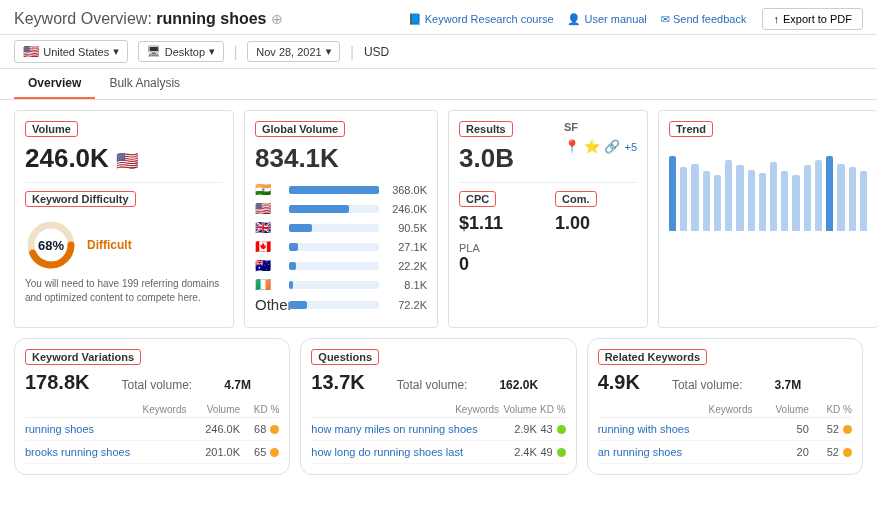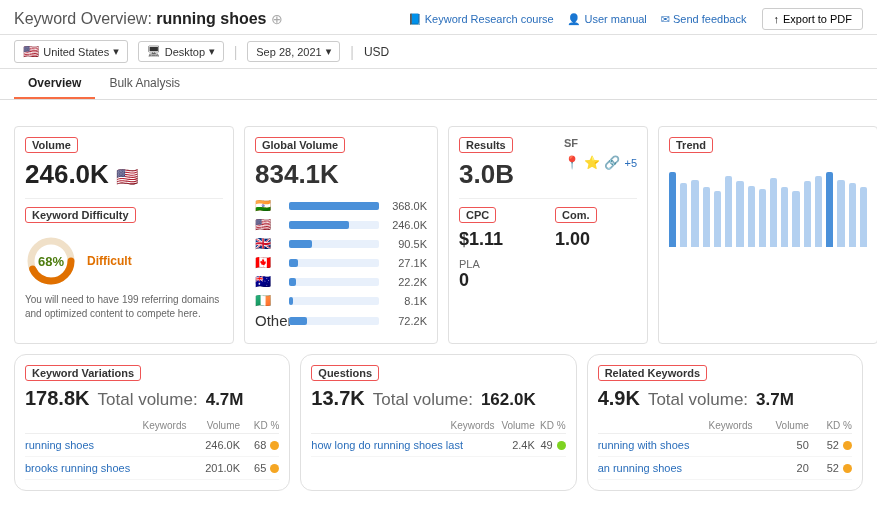--- a/index.html
+++ b/index.html
@@ -24,21 +24,21 @@
     }
     .filter-pill {
       border: 1px solid #ccc; border-radius: 3px; padding: 3px 8px;
       font-size: 11px; display: flex; align-items: center; gap: 4px; cursor: pointer;
     }
     .filter-pill .flag { font-size: 13px; }
     .separator { color: #ccc; font-size: 14px; }
 
     .tabs {
       display: flex; gap: 0; padding: 0 14px;
-      border-bottom: 1px solid #ddd; margin-bottom: 16px;
+      border-bottom: 1px solid #ddd; margin-bottom: 0;
     }
     .tab {
       padding: 7px 14px; font-size: 12px; cursor: pointer;
       border-bottom: 2px solid transparent; color: #555;
     }
     .tab.active { border-bottom: 2px solid #f76d43; color: #222; font-weight: bold; }
 
     .main-grid {
       display: grid; grid-template-columns: 220px 1fr 200px 220px;
       gap: 10px; padding: 10px 14px;
@@ -52,21 +52,21 @@
       border: 1.5px solid #e55; border-radius: 3px;
       display: inline-block; padding: 1px 6px; font-size: 11px;
       color: #333; font-weight: bold; margin-bottom: 6px;
     }
     .big-number { font-size: 26px; font-weight: bold; color: #222; margin-bottom: 4px; }
 
     
     .kd-row { display: flex; align-items: center; gap: 10px; margin: 6px 0; }
     .donut-wrap { position: relative; width: 52px; height: 52px; }
     .donut-wrap svg { width: 52px; height: 52px; }
-    .donut-label { position: absolute; top: 50%; left: 50%; transform: translate(-50%,-50%); font-size: 13px; font-weight: bold; color: #4d7c0f; }
+    .donut-label { position: absolute; top: 50%; left: 50%; transform: translate(-50%,-50%); font-size: 13px; font-weight: bold; color: #0f172a; }
     .kd-text { font-size: 10px; color: #666; line-height: 1.4; margin-top: 4px; }
 
     
     .gv-card { }
     .gv-big { font-size: 26px; font-weight: bold; margin-bottom: 8px; }
     .bar-row { display: flex; align-items: center; gap: 6px; margin-bottom: 4px; font-size: 11px; }
     .bar-row .country { width: 28px; }
     .bar-outer { width: 90px; height: 8px; background: #e8f0fb; border-radius: 2px; }
     .bar-inner { height: 8px; background: #4a90d9; border-radius: 2px; }
     .bar-val { color: #555; width: 42px; text-align: right; }
@@ -86,21 +86,21 @@
     .trend-bar.highlight { background: #4a90d9; }
 
     
     .bottom-grid {
       display: grid; grid-template-columns: 1fr 1fr 1fr;
       gap: 10px; padding: 0 14px 14px 14px;
     }
     .section-card { border: 1px solid #e0e0e0; border-radius: 12px; padding: 10px; background: #fff; }
     .section-header { display: flex; align-items: baseline; gap: 8px; margin-bottom: 8px; }
     .section-big { font-size: 20px; font-weight: bold; color: #222; }
-    .section-sub { font-size: 17px; color: #666; }
+    .section-sub { font-size: 12px; color: #666; margin-left: 24px; }
     .kw-table { width: 100%; border-collapse: collapse; }
     .kw-table th { text-align: right; font-size: 10px; color: #888; font-weight: normal; padding: 2px 0; border-bottom: 1px solid #eee; }
     .kw-table th.right { text-align: right; }
     .kw-table td { padding: 5px 0; font-size: 11px; border-bottom: 1px solid #f5f5f5; }
     .kw-table td.right { text-align: right; color: #555; }
     .kw-link { color: #2a6ebb; text-decoration: none; }
     .dot { width: 9px; height: 9px; border-radius: 50%; display: inline-block; }
     .dot.orange { background: #f5a623; }
     .dot.green { background: #7ed321; }
     .td-kd { display: flex; align-items: center; justify-content: flex-end; gap: 4px; }
@@ -150,21 +150,21 @@
     <span>United States</span>
     <span>▾</span>
   </div>
   <div class="filter-pill">
     <span>🖥</span>
     <span>Desktop</span>
     <span>▾</span>
   </div>
   <span class="separator">|</span>
   <div class="filter-pill">
-    <span>Sep 28, 2021</span>
+    <span>Nov 28, 2021</span>
     <span>▾</span>
   </div>
   <span class="separator">|</span>
   <span>USD</span>
 </div>
 
 <div class="tabs">
   <div class="tab active">Overview</div>
   <div class="tab">Bulk Analysis</div>
 </div>
@@ -368,20 +368,32 @@
       <thead>
         <tr>
           <th>Keywords</th>
           <th class="right">Volume</th>
           <th class="right">KD %</th>
         </tr>
       </thead>
       <tbody id="questions-tbody">
           <tr>
         <td>
+          <a class="kw-link" href="#">how many miles on running shoes</a>
+        </td>
+        <td class="right">2.9K</td>
+        <td class="right">
+          <div class="td-kd">
+            <span>43</span>
+            <span class="dot green"></span>
+          </div>
+        </td>
+      </tr>
+          <tr>
+        <td>
           <a class="kw-link" href="#">how long do running shoes last</a>
         </td>
         <td class="right">2.4K</td>
         <td class="right">
           <div class="td-kd">
             <span>49</span>
             <span class="dot green"></span>
           </div>
         </td>
       </tr>

